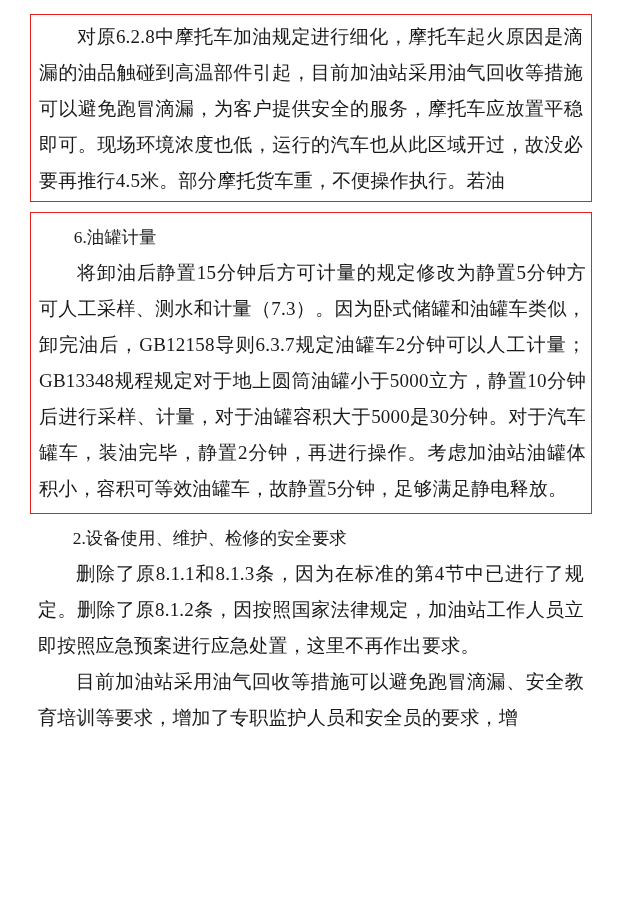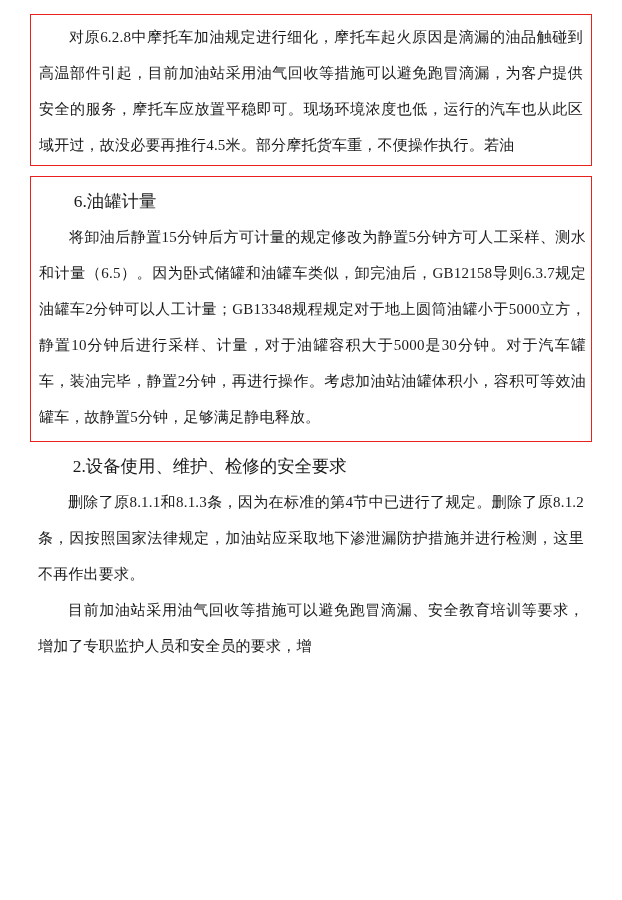--- a/index.html
+++ b/index.html
@@ -16,21 +16,21 @@
     overflow: hidden;
   }
   #page {
     position: relative;
     width: 622px;
     height: 900px;
     box-sizing: border-box;
     padding: 14px 30px 0 30px;
   }
   .para {
-    font-size: 15px;
+    font-size: 19px;
     line-height: 36px;
     text-align: justify;
     text-justify: inter-ideograph;
     letter-spacing: 0.2px;
     margin: 0;
     text-indent: 2em;
   }
   .para.noindent {
     text-indent: 0;
   }
@@ -68,22 +68,22 @@
 
 <div id="page">
 
   <div class="redbox block-1">
     <p class="para">对原6.2.8中摩托车加油规定进行细化，摩托车起火原因是滴漏的油品触碰到高温部件引起，目前加油站采用油气回收等措施可以避免跑冒滴漏，为客户提供安全的服务，摩托车应放置平稳即可。现场环境浓度也低，运行的汽车也从此区域开过，故没必要再推行4.5米。部分摩托货车重，不便操作执行。若油</p>
   </div>
 
 
   <div class="redbox block-2">
     <p class="heading">6.油罐计量</p>
-    <p class="para">将卸油后静置15分钟后方可计量的规定修改为静置5分钟方可人工采样、测水和计量（6.5）。因为卧式储罐和油罐车类似，卸完油后，GB12158导则6.3.7规定油罐车2分钟可以人工计量；GB13348规程规定对于地上圆筒油罐小于5000立方，静置10分钟后进行采样、计量，对于油罐容积大于5000是30分钟。对于汽车罐车，装油完毕，静置2分钟，再进行操作。考虑加油站油罐体积小，容积可等效油罐车，故静置5分钟，足够满足静电释放。</p>
+    <p class="para">将卸油后静置15分钟后方可计量的规定修改为静置5分钟方可人工采样、测水和计量（7.3）。因为卧式储罐和油罐车类似，卸完油后，GB12158导则6.3.7规定油罐车2分钟可以人工计量；GB13348规程规定对于地上圆筒油罐小于5000立方，静置10分钟后进行采样、计量，对于油罐容积大于5000是30分钟。对于汽车罐车，装油完毕，静置2分钟，再进行操作。考虑加油站油罐体积小，容积可等效油罐车，故静置5分钟，足够满足静电释放。</p>
   </div>
 
   <div class="tail">
     <p class="heading">2.设备使用、维护、检修的安全要求</p>
-    <p class="para">删除了原8.1.1和8.1.3条，因为在标准的第4节中已进行了规定。删除了原8.1.2条，因按照国家法律规定，加油站应采取地下渗泄漏防护措施并进行检测，这里不再作出要求。</p>
+    <p class="para">删除了原8.1.1和8.1.3条，因为在标准的第4节中已进行了规定。删除了原8.1.2条，因按照国家法律规定，加油站工作人员立即按照应急预案进行应急处置，这里不再作出要求。</p>
     <p class="para">目前加油站采用油气回收等措施可以避免跑冒滴漏、安全教育培训等要求，增加了专职监护人员和安全员的要求，增</p>
   </div>
 
 </div>
 
 </body></html>

